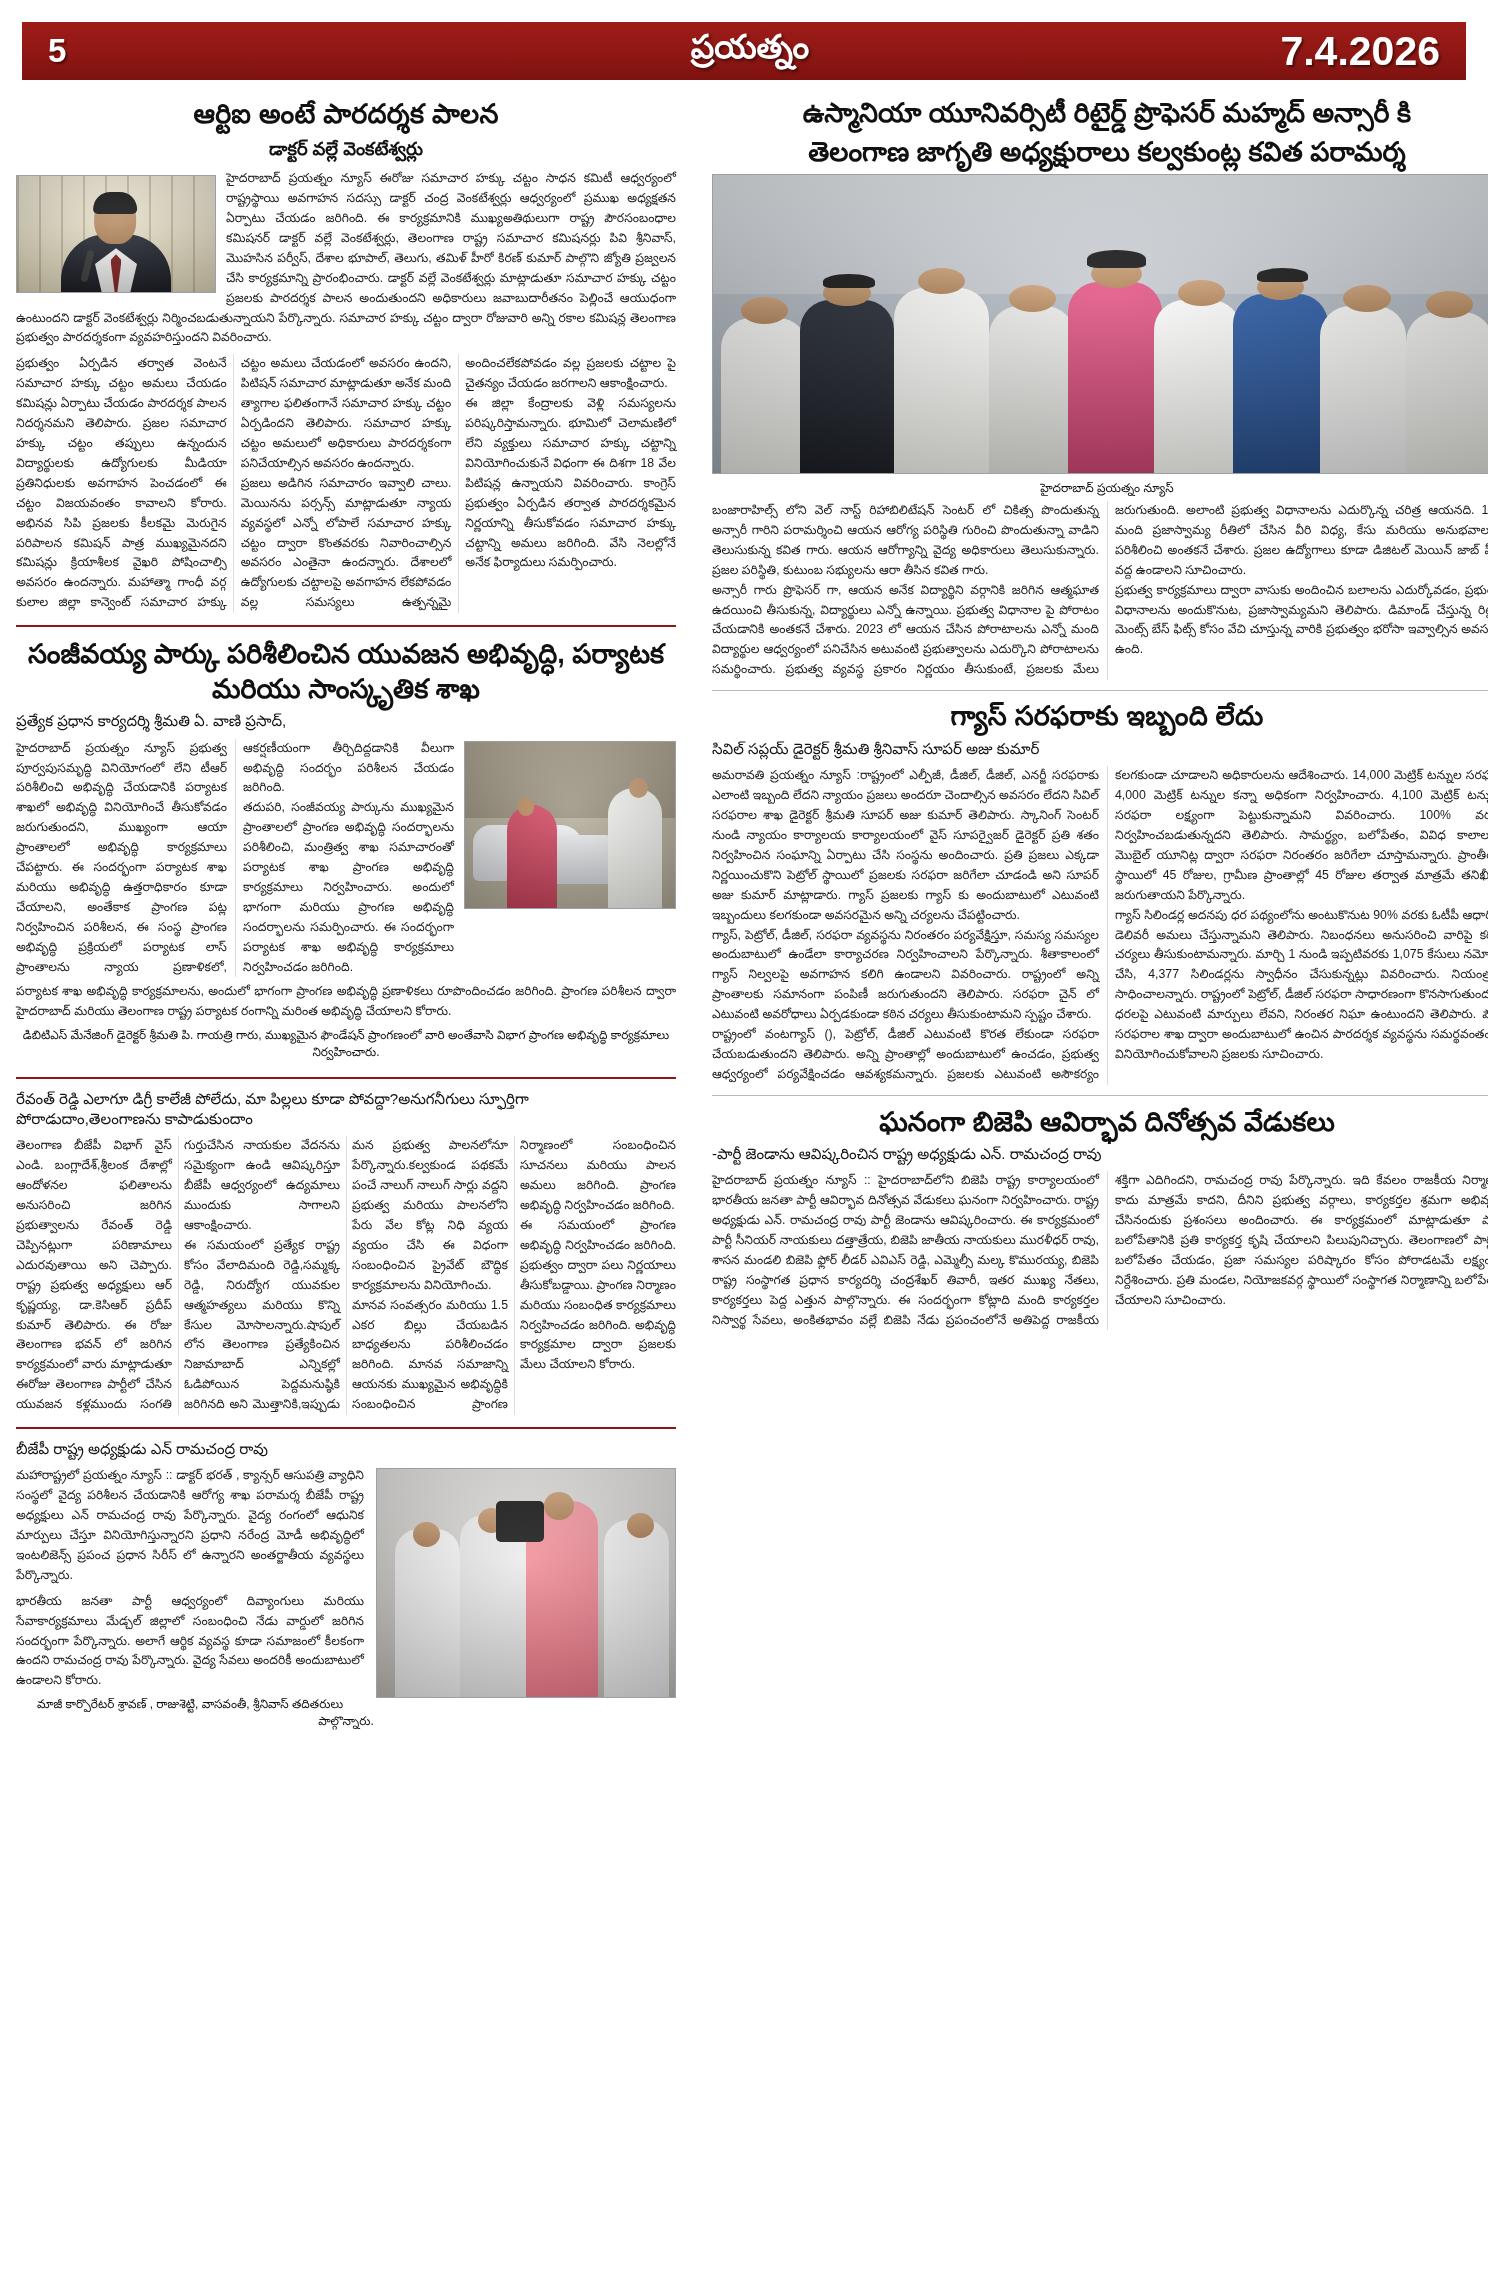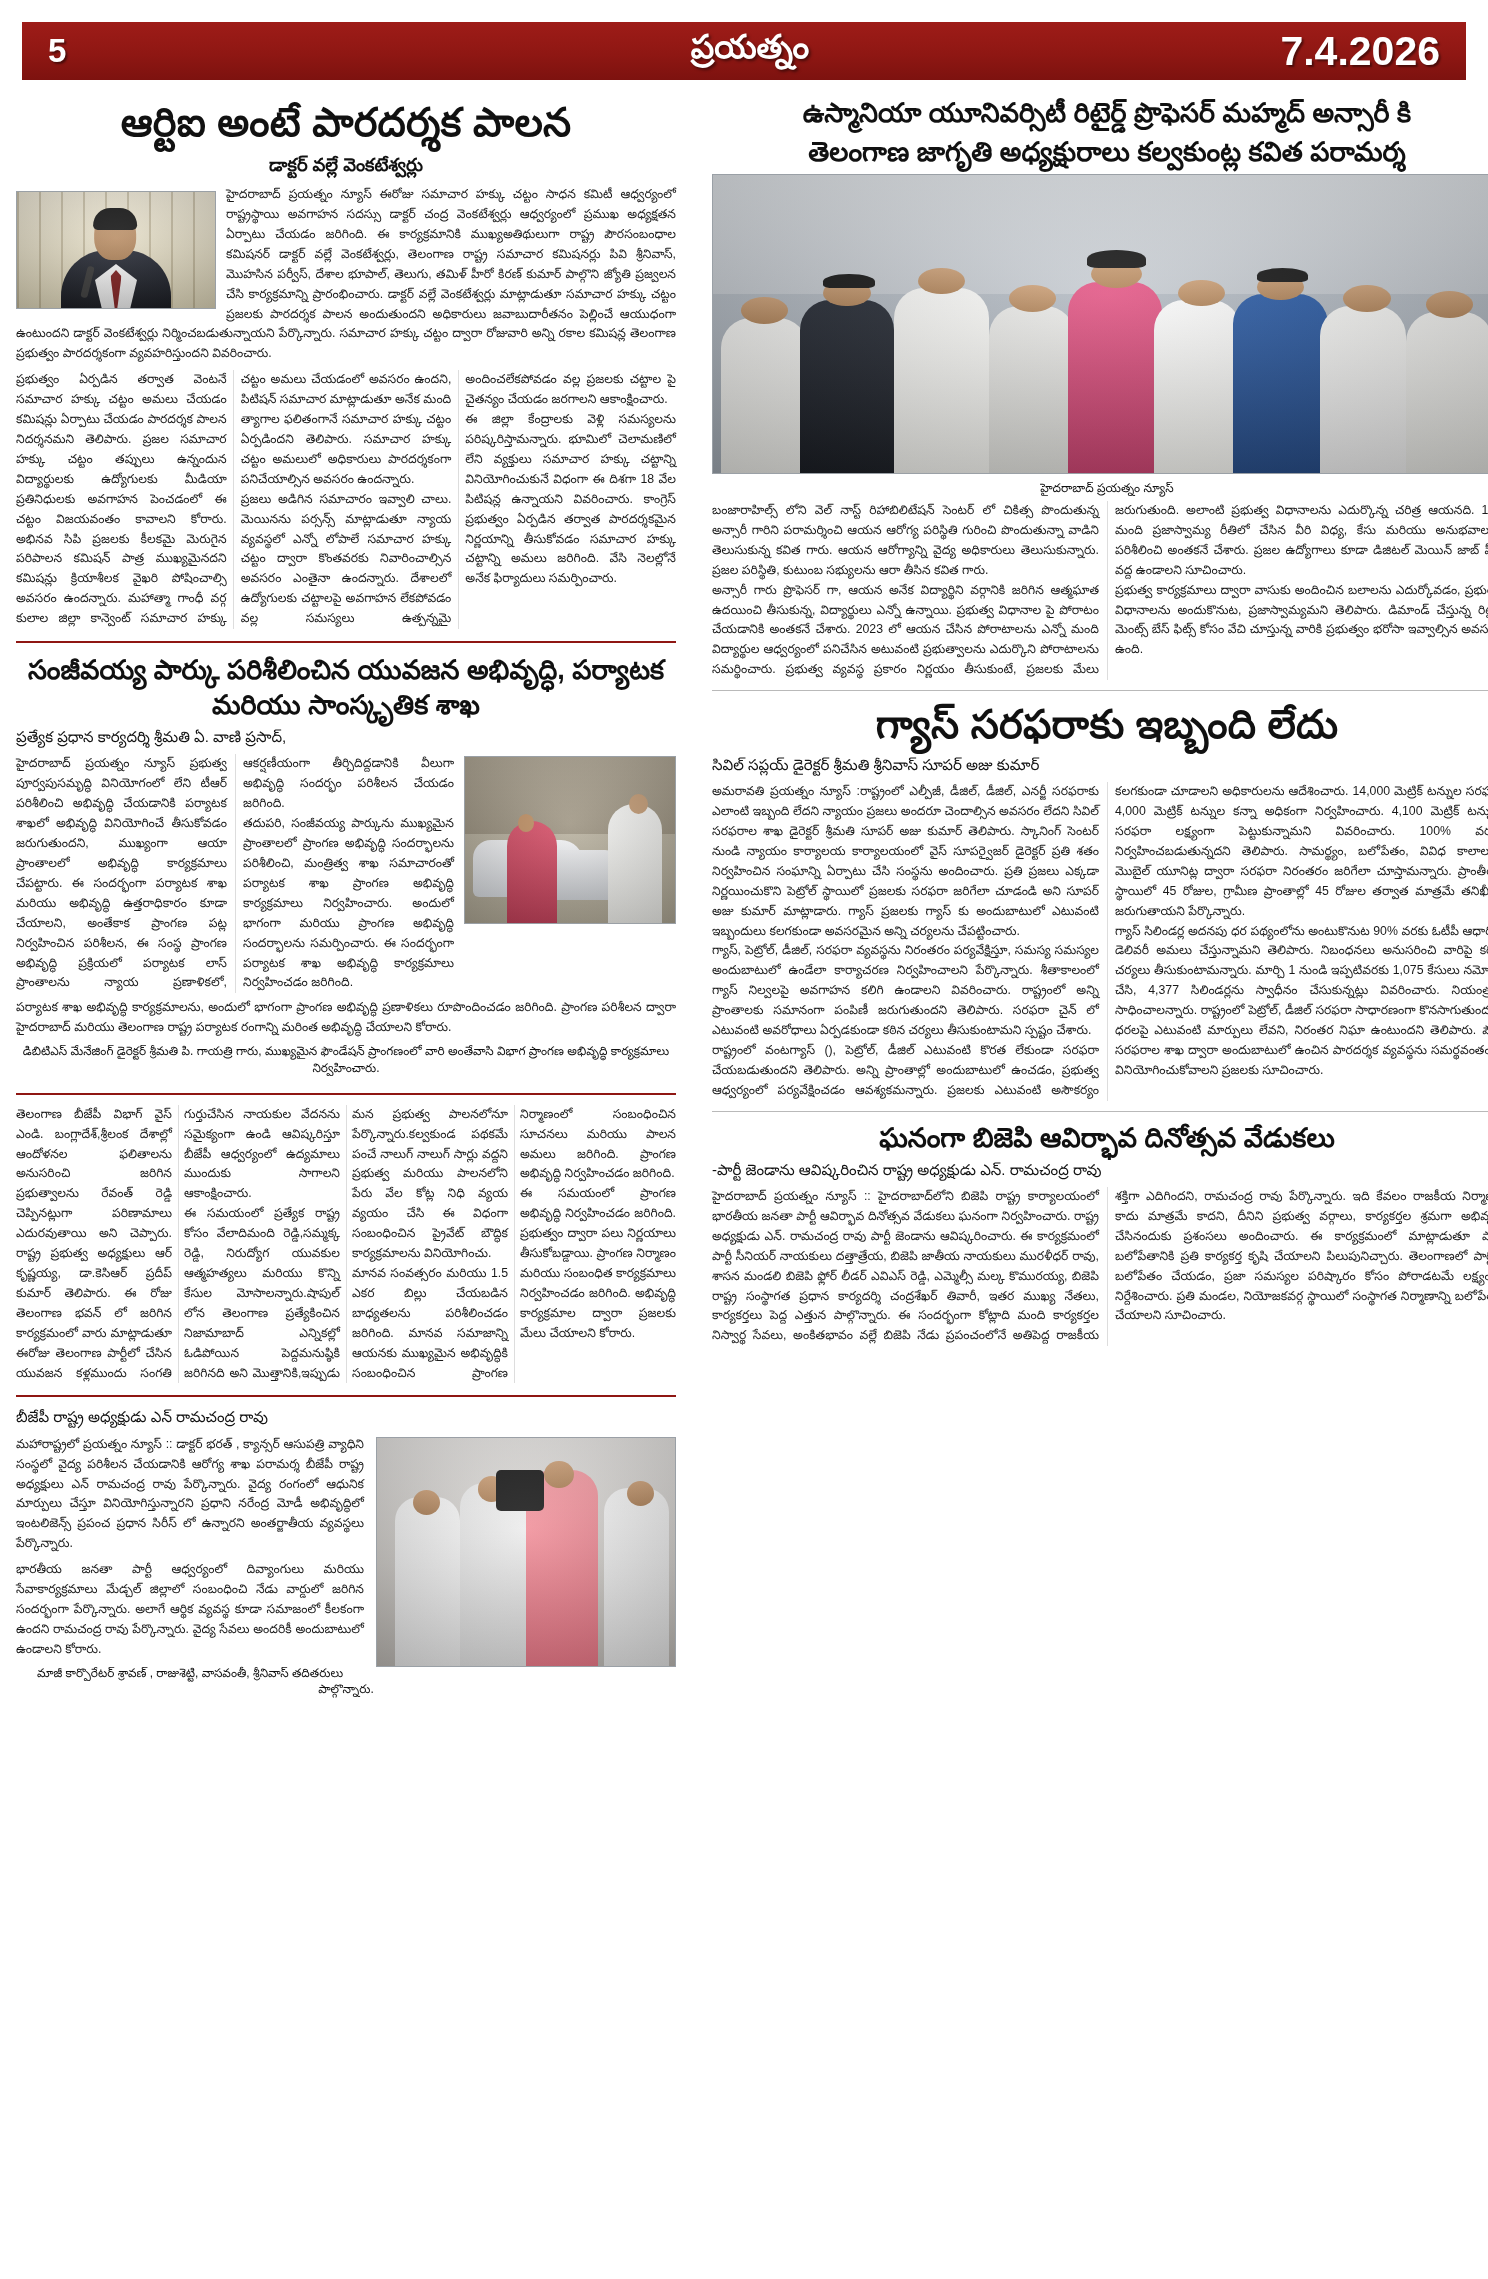--- a/index.html
+++ b/index.html
@@ -72,21 +72,21 @@
   .divider-v {
     width: 1px;
     background: #c9c9c9;
     align-self: stretch;
     min-height: 2100px;
   }
   .right-pane { width: 790px; flex: none; }
 
   
   h1.hl {
-    font-size: 40px;
+    font-size: 27px;
     font-weight: bold;
     text-align: center;
     margin: 4px 0 6px 0;
     line-height: 1.22;
     letter-spacing: .2px;
   }
   h1.hl-xl {
     font-size: 44px;
     font-weight: bold;
     text-align: center;
@@ -279,20 +279,21 @@
           <div class="bodytext">హైదరాబాద్ ప్రయత్నం న్యూస్ ప్రభుత్వ పూర్వపుసమృద్ధి వినియోగంలో లేని టీఆర్ పరిశీలించి అభివృద్ధి చేయడానికి పర్యాటక శాఖలో అభివృద్ధి వినియోగించే తీసుకోవడం జరుగుతుందని, ముఖ్యంగా ఆయా ప్రాంతాలలో అభివృద్ధి కార్యక్రమాలు చేపట్టారు. ఈ సందర్భంగా పర్యాటక శాఖ మరియు అభివృద్ధి ఉత్తరాధికారం కూడా చేయాలని, అంతేకాక ప్రాంగణ పట్ల నిర్వహించిన పరిశీలన, ఈ సంస్థ ప్రాంగణ అభివృద్ధి ప్రక్రియలో పర్యాటక లాస్ ప్రాంతాలను న్యాయ ప్రణాళికలో, ఆకర్షణీయంగా తీర్చిదిద్దడానికి వీలుగా అభివృద్ధి సందర్భం పరిశీలన చేయడం జరిగింది.</div>
           <div class="bodytext">తదుపరి, సంజీవయ్య పార్కును ముఖ్యమైన ప్రాంతాలలో ప్రాంగణ అభివృద్ధి సందర్భాలను పరిశీలించి, మంత్రిత్వ శాఖ సమాచారంతో పర్యాటక శాఖ ప్రాంగణ అభివృద్ధి కార్యక్రమాలు నిర్వహించారు. అందులో భాగంగా మరియు ప్రాంగణ అభివృద్ధి సందర్భాలను సమర్పించారు. ఈ సందర్భంగా పర్యాటక శాఖ అభివృద్ధి కార్యక్రమాలు నిర్వహించడం జరిగింది.</div>
         </div>
         <div class="bodytext" style="margin-top:5px;">పర్యాటక శాఖ అభివృద్ధి కార్యక్రమాలను, అందులో భాగంగా ప్రాంగణ అభివృద్ధి ప్రణాళికలు రూపొందించడం జరిగింది. ప్రాంగణ పరిశీలన ద్వారా హైదరాబాద్ మరియు తెలంగాణ రాష్ట్ర పర్యాటక రంగాన్ని మరింత అభివృద్ధి చేయాలని కోరారు.</div>
         <div class="caption">డిబిటిఎస్ మేనేజింగ్ డైరెక్టర్ శ్రీమతి పి. గాయత్రి గారు, ముఖ్యమైన ఫౌండేషన్ ప్రాంగణంలో వారి అంతేవాసి విభాగ ప్రాంగణ అభివృద్ధి కార్యక్రమాలు నిర్వహించారు.</div>
       </div>
 
       <hr class="rule-thick">
 
       <div class="article">
+        <div class="byline-sm">రేవంత్ రెడ్డి ఎలాగూ డిగ్రీ కాలేజీ పోలేదు, మా పిల్లలు కూడా పోవద్దా?అనుగనీగులు స్ఫూర్తిగా పోరాడుదాం,తెలంగాణను కాపాడుకుందాం</div>
 
         <div class="cols4">
           <div class="bodytext">తెలంగాణ బీజేపీ విభాగ్ వైస్ ఎండి. బంగ్లాదేశ్,శ్రీలంక దేశాల్లో ఆందోళనల ఫలితాలను అనుసరించి జరిగిన ప్రభుత్వాలను రేవంత్ రెడ్డి చెప్పినట్లుగా పరిణామాలు ఎదురవుతాయి అని చెప్పారు. రాష్ట్ర ప్రభుత్వ అధ్యక్షులు ఆర్ కృష్ణయ్య, డా.కెసిఆర్ ప్రదీప్ కుమార్ తెలిపారు. ఈ రోజు తెలంగాణ భవన్ లో జరిగిన కార్యక్రమంలో వారు మాట్లాడుతూ ఈరోజు తెలంగాణ పార్టీలో చేసిన యువజన కళ్లముందు సంగతి గుర్తుచేసిన నాయకుల వేదనను సమైక్యంగా ఉండి ఆవిష్కరిస్తూ బీజేపీ ఆధ్వర్యంలో ఉద్యమాలు ముందుకు సాగాలని ఆకాంక్షించారు.</div>
           <div class="bodytext">ఈ సమయంలో ప్రత్యేక రాష్ట్ర కోసం వేలాదిమంది రెడ్డి,సమ్మక్క రెడ్డి, నిరుద్యోగ యువకుల ఆత్మహత్యలు మరియు కొన్ని కేసుల మోసాలన్నారు.షాపుల్ లోన తెలంగాణ ప్రత్యేకించిన నిజామాబాద్ ఎన్నికల్లో ఓడిపోయిన పెద్దమనుష్ఠికి జరిగినది అని మొత్తానికి,ఇప్పుడు మన ప్రభుత్వ పాలనలోనూ పేర్కొన్నారు.కల్వకుండ పథకమే పంచే నాలుగ్ నాలుగ్ సార్లు వద్దని ప్రభుత్వ మరియు పాలనలోని పేరు వేల కోట్ల నిధి వ్యయ వ్యయం చేసి ఈ విధంగా సంబంధించిన ప్రైవేట్ బౌద్ధిక కార్యక్రమాలను వినియోగించు.</div>
           <div class="bodytext">మానవ సంవత్సరం మరియు 1.5 ఎకర బిల్లు చేయబడిన బాధ్యతలను పరిశీలించడం జరిగింది. మానవ సమాజాన్ని ఆయనకు ముఖ్యమైన అభివృద్ధికి సంబంధించిన ప్రాంగణ నిర్మాణంలో సంబంధించిన సూచనలు మరియు పాలన అమలు జరిగింది. ప్రాంగణ అభివృద్ధి నిర్వహించడం జరిగింది.</div>
           <div class="bodytext">ఈ సమయంలో ప్రాంగణ అభివృద్ధి నిర్వహించడం జరిగింది. ప్రభుత్వం ద్వారా పలు నిర్ణయాలు తీసుకోబడ్డాయి. ప్రాంగణ నిర్మాణం మరియు సంబంధిత కార్యక్రమాలు నిర్వహించడం జరిగింది. అభివృద్ధి కార్యక్రమాల ద్వారా ప్రజలకు మేలు చేయాలని కోరారు.</div>
         </div>
       </div>
 
       <hr class="rule-thick">

